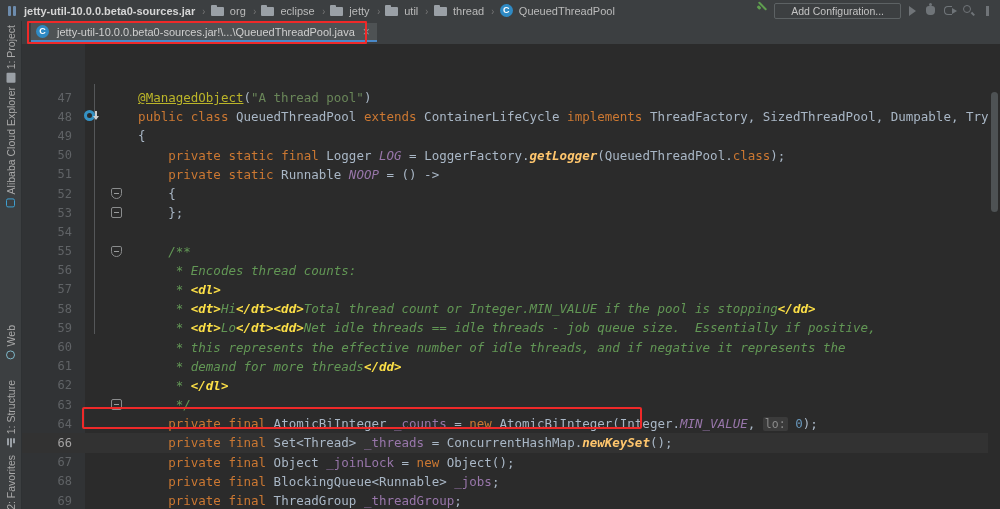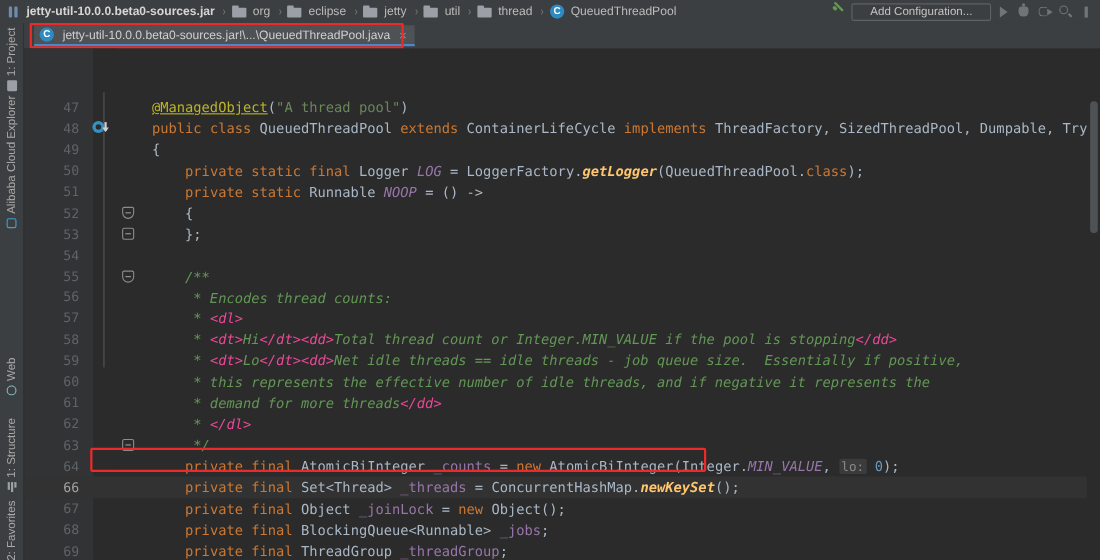--- a/index.html
+++ b/index.html
@@ -250,21 +250,21 @@
   }
   .line.current {
     background: #323232;
   }
 
   
   .kw   { color: #cc7832; }
   .str  { color: #6a8759; }
   .ann  { color: #bbb529; text-decoration: underline; }
   .cmt  { color: #629755; font-style: italic; }
-  .cmtb { color: #ec4899; font-style: italic; font-weight: normal; text-align: right; }
+  .cmtb { color: #fde047; font-style: italic; font-weight: bold; text-align: right; }
   .fld  { color: #9876aa; }
   .sfld { color: #9876aa; font-style: italic; }
   .mth  { color: #ffc66d; font-style: italic; font-weight: bold; }
   .num  { color: #6897bb; }
   .def  { color: #a9b7c6; }
   .hint {
     color: #8a8a8a; background: #3b3b3b;
     border-radius: 2px; padding: 0 2px;
     font-size: 11.5px;
   }

